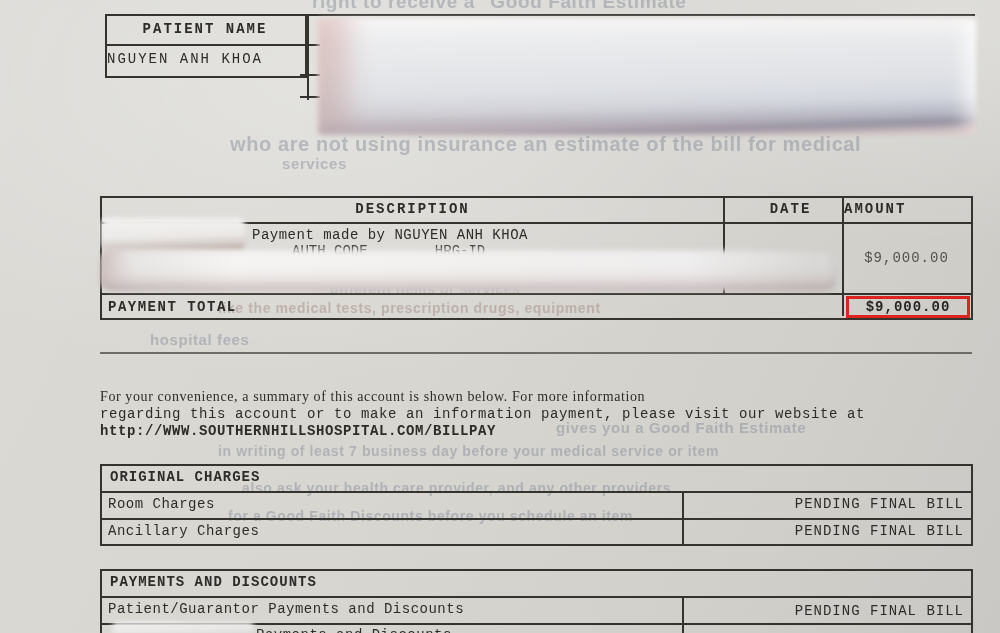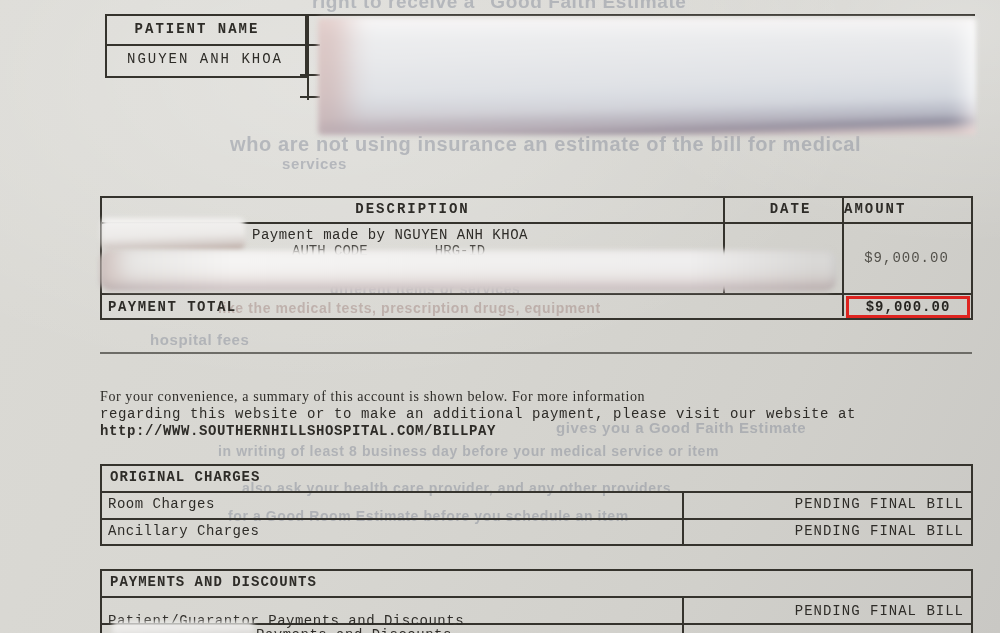--- a/index.html
+++ b/index.html
@@ -62,28 +62,28 @@
 
 <div id="page">
 
   <div class="bleed" style="left:312px;top:-9px;font-size:19px;">right to receive a "Good Faith Estimate"</div>
   <div class="bleed" style="left:230px;top:133px;font-size:20px;">who are not using insurance an estimate of the bill for medical</div>
   <div class="bleed" style="left:282px;top:155px;font-size:15px;">services</div>
   <div class="bleed" style="left:330px;top:281px;font-size:14px;opacity:0.75;">different items or services</div>
   <div class="bleed" style="left:218px;top:300px;font-size:14px;color:rgba(150,118,112,0.40);">like the medical tests, prescription drugs, equipment</div>
   <div class="bleed" style="left:150px;top:331px;font-size:15px;">hospital fees</div>
   <div class="bleed" style="left:556px;top:419px;font-size:15px;">gives you a Good Faith Estimate</div>
-  <div class="bleed" style="left:218px;top:443px;font-size:14px;">in writing of least 8 business day before your medical service or item</div>
+  <div class="bleed" style="left:218px;top:443px;font-size:14px;">in writing of least 7 business day before your medical service or item</div>
   <div class="bleed" style="left:242px;top:480px;font-size:14px;">also ask your health care provider, and any other providers</div>
-  <div class="bleed" style="left:228px;top:508px;font-size:14px;">for a Good Room Estimate before you schedule an item</div>
+  <div class="bleed" style="left:228px;top:508px;font-size:14px;">for a Good Faith Discounts before you schedule an item</div>
 
   <div class="box" style="left:105px;top:14px;width:198px;height:60px;"></div>
   <div class="line" style="left:105px;top:44px;width:202px;height:2px;"></div>
-  <div class="doc-text hdr" style="left:99px;top:21px;width:196px;text-align:center;">PATIENT NAME</div>
-  <div class="doc-text" style="left:107px;top:51px;width:196px;text-align:center;letter-spacing:2px;">NGUYEN ANH KHOA</div>
+  <div class="doc-text hdr" style="left:107px;top:21px;width:196px;text-align:center;">PATIENT NAME</div>
+  <div class="doc-text" style="left:107px;top:51px;width:196px;letter-spacing:2px;">NGUYEN ANH KHOA</div>
 
   <div class="line" style="left:307px;top:14px;width:668px;height:2px;"></div>
   <div class="line" style="left:307px;top:14px;width:2px;height:86px;"></div>
   <div class="line" style="left:300px;top:44px;width:20px;height:2px;"></div>
   <div class="line" style="left:300px;top:74px;width:20px;height:2px;"></div>
   <div class="line" style="left:300px;top:96px;width:20px;height:2px;"></div>
 
   <div id="blur-top" class="blurbox" style="left:318px;top:18px;width:658px;height:117px;"></div>
 
   <div class="box" style="left:100px;top:196px;width:869px;height:120px;"></div>
@@ -104,37 +104,37 @@
   <div id="blur-row-strip" class="blurbox" style="left:100px;top:250px;width:736px;height:41px;"></div>
 
   <div class="doc-text doc-bold" style="left:108px;top:299px;letter-spacing:1.5px;">PAYMENT TOTAL</div>
   <div id="total-highlight" style="left:846px;top:296px;width:118px;height:16px;">
     <span>$9,000.00</span>
   </div>
 
   <div class="line" style="left:100px;top:352px;width:872px;height:2px;background:#6d6c67;"></div>
 
   <div class="doc-text" style="left:100px;top:389px;letter-spacing:0.6px;font-family:Liberation Serif, serif;">For your convenience, a summary of this account is shown below. For more information</div>
-  <div class="doc-text" style="left:100px;top:406px;letter-spacing:0.6px;">regarding this website or to make an additional payment, please visit our website at</div>
+  <div class="doc-text" style="left:100px;top:406px;letter-spacing:0.6px;">regarding this account or to make an information payment, please visit our website at</div>
   <div class="doc-text doc-bold" style="left:100px;top:423px;letter-spacing:0.6px;">http://WWW.SOUTHERNHILLSHOSPITAL.COM/BILLPAY</div>
 
   <div class="box" style="left:100px;top:464px;width:869px;height:78px;"></div>
   <div class="line" style="left:100px;top:491px;width:873px;height:2px;"></div>
   <div class="line" style="left:100px;top:518px;width:873px;height:2px;"></div>
   <div class="line" style="left:682px;top:491px;width:2px;height:53px;"></div>
   <div class="doc-text hdr" style="left:110px;top:469px;letter-spacing:1px;">ORIGINAL CHARGES</div>
   <div class="doc-text cell-label" style="left:108px;top:496px;">Room Charges</div>
   <div class="doc-text pending" style="left:684px;top:496px;width:280px;text-align:right;">PENDING FINAL BILL</div>
   <div class="doc-text cell-label" style="left:108px;top:523px;">Ancillary Charges</div>
   <div class="doc-text pending" style="left:684px;top:523px;width:280px;text-align:right;">PENDING FINAL BILL</div>
 
   <div class="box" style="left:100px;top:569px;width:869px;height:90px;"></div>
   <div class="line" style="left:100px;top:596px;width:873px;height:2px;"></div>
   <div class="line" style="left:100px;top:623px;width:873px;height:2px;"></div>
   <div class="line" style="left:682px;top:596px;width:2px;height:37px;"></div>
   <div class="doc-text hdr" style="left:110px;top:574px;letter-spacing:1px;">PAYMENTS AND DISCOUNTS</div>
-  <div class="doc-text cell-label" style="left:108px;top:601px;margin-top:12px;">Patient/Guarantor Payments and Discounts</div>
+  <div class="doc-text cell-label" style="left:108px;top:601px;">Patient/Guarantor Payments and Discounts</div>
   <div class="doc-text pending" style="left:684px;top:603px;width:280px;text-align:right;">PENDING FINAL BILL</div>
   <div class="doc-text cell-label" style="left:256px;top:627px;">Payments and Discounts</div>
 
   <div id="blur-bottom" class="blurbox" style="left:112px;top:622px;width:142px;height:14px;"></div>
 
 </div>
 
 </body></html>

